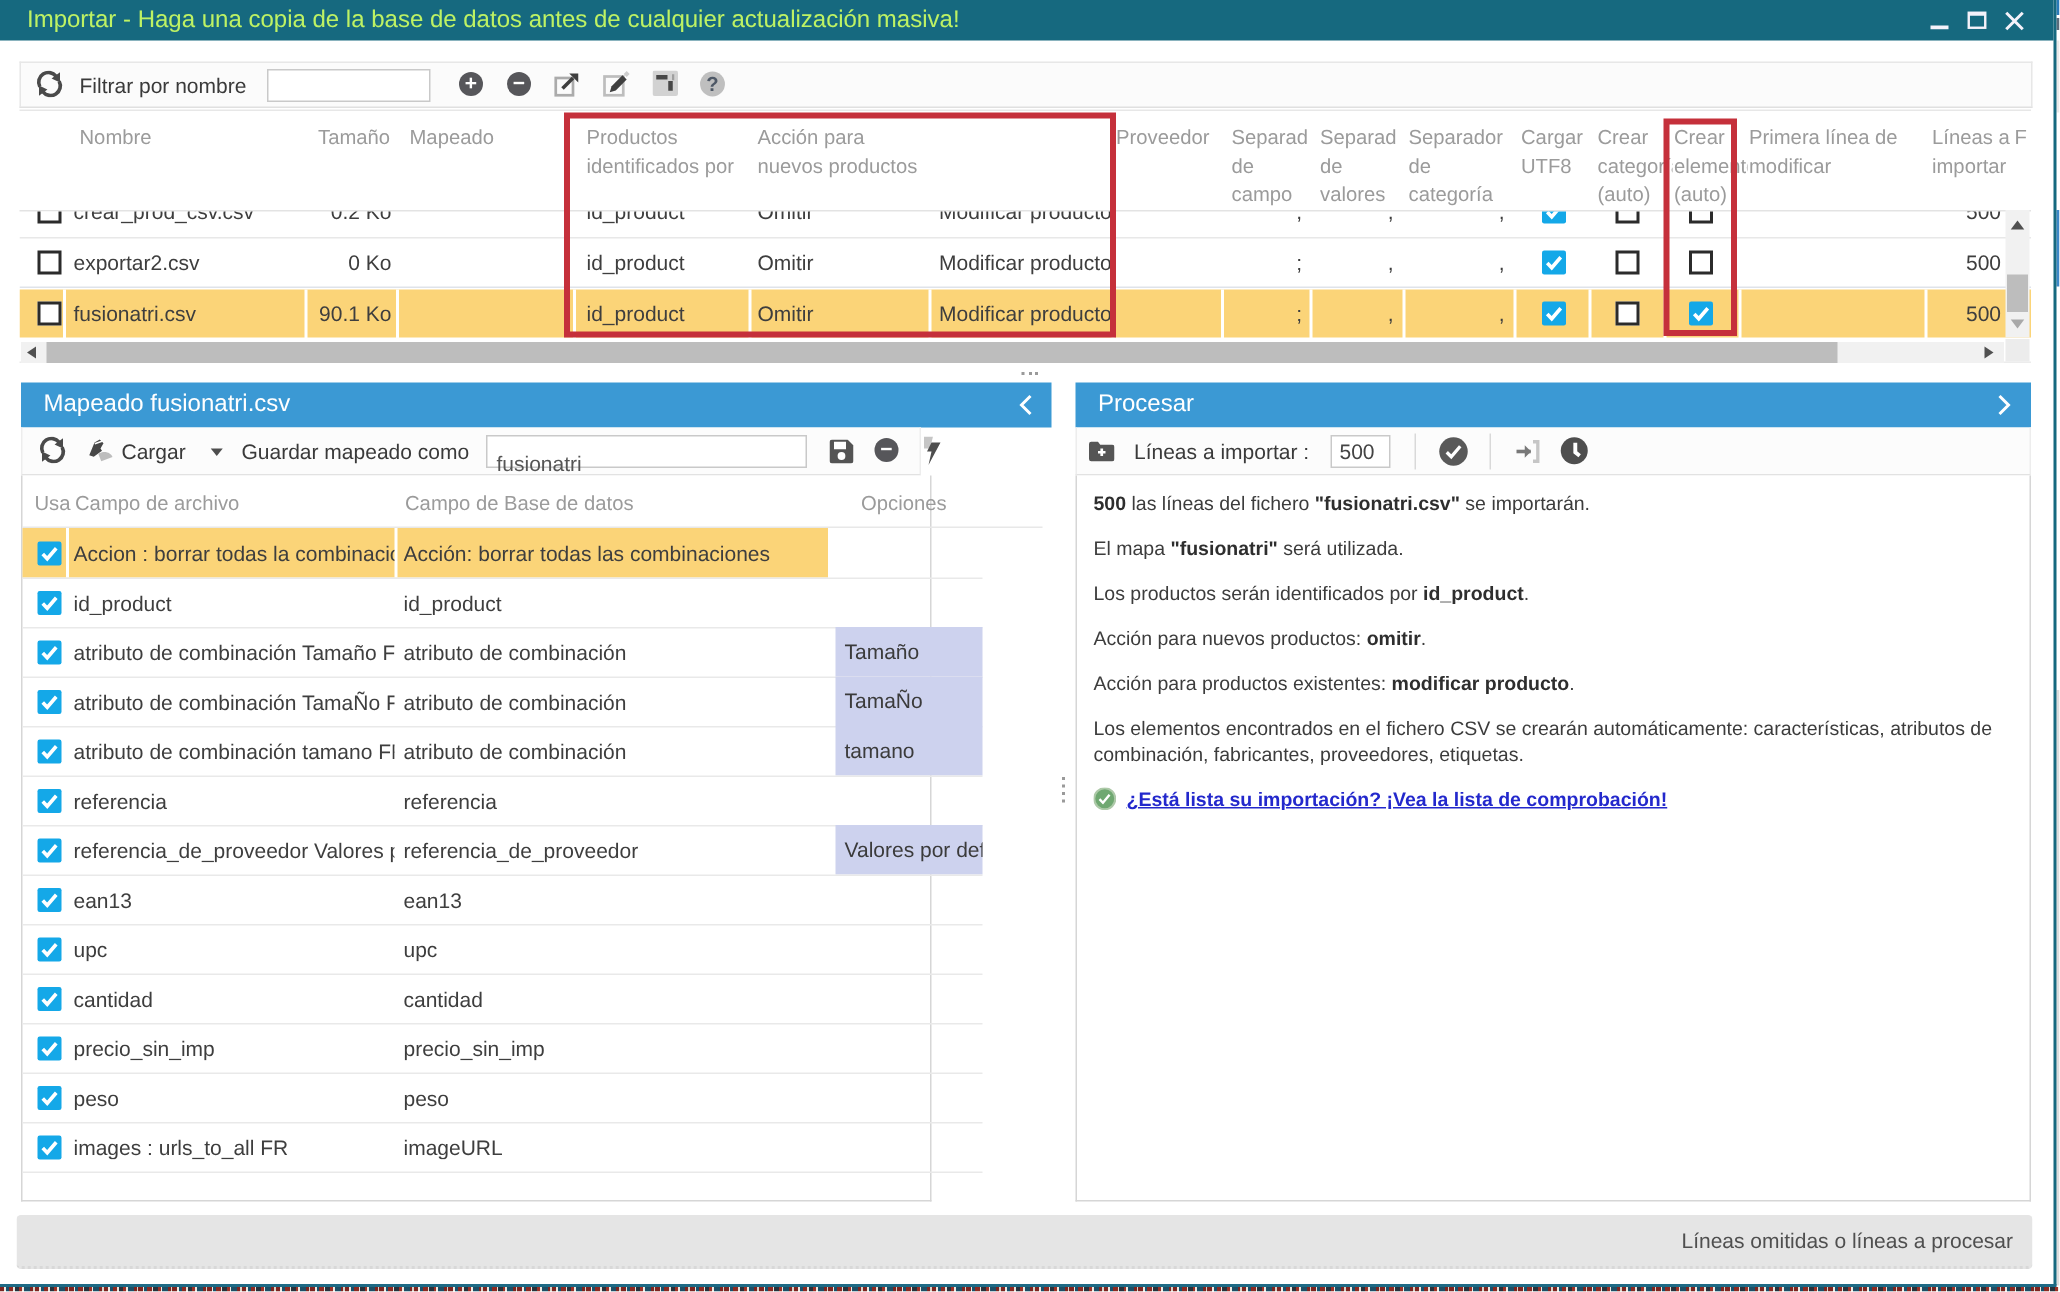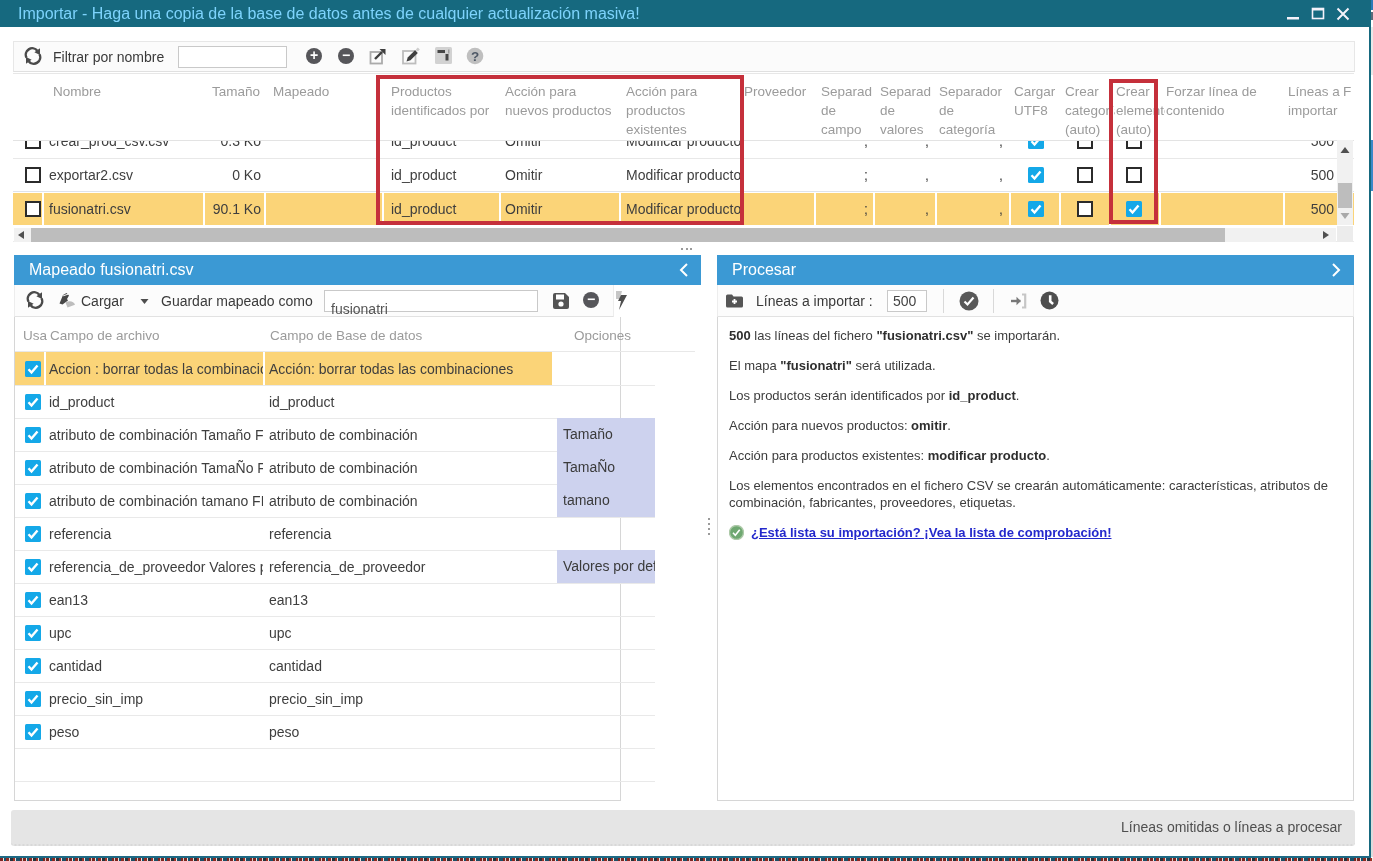--- a/index.html
+++ b/index.html
@@ -1,19 +1,19 @@
 <!DOCTYPE html>
 <html><head><meta charset="utf-8">
 <style>
 *{margin:0;padding:0;box-sizing:border-box}
 html,body{width:1373px;height:861px;overflow:hidden;background:#fff;
 font-family:"Liberation Sans",sans-serif;color:#3e3e3e;position:relative}
 .abs{position:absolute}
 
-#titlebar{left:0;top:0;width:1369px;height:27px;background:#16697f;color:#7dd3fc}
+#titlebar{left:0;top:0;width:1369px;height:27px;background:#16697f;color:#bef264}
 #titlebar .t{position:absolute;left:18px;top:5px;font-size:16px;letter-spacing:0}
 
 .winbtn{position:absolute;top:0;height:27px}
 
 #toolbar{left:13px;top:41px;width:1342px;height:31px;background:#fbfbfb;border:1px solid #e7e7e7;border-bottom:1px solid #e0e0e0}
 .tbtext{position:absolute;font-size:14px;color:#3a3a3a}
 .input{position:absolute;background:#fff;border:1px solid #c9c9c9}
 
 .cbtn{position:absolute;width:16px;height:16px;border-radius:50%;background:#56565a;color:#fff;text-align:center;font-size:14px;line-height:15px;font-weight:bold}
 
@@ -109,39 +109,38 @@
     </svg>
 </div>
 
 <div class="abs" id="grid">
 
   <span class="gh" style="left:40px">Nombre</span>
   <span class="gh" style="left:199px">Tamaño</span>
   <span class="gh" style="left:260px">Mapeado</span>
   <span class="gh" style="left:378px;width:110px">Productos identificados por</span>
   <span class="gh" style="left:492px;width:112px">Acción para nuevos productos</span>
-  <span class="gh" style="left:613px;width:90px">Acción para productos existentes</span>
   <span class="gh" style="left:731px">Proveedor</span>
   <span class="gh" style="left:808px;width:51px;overflow:hidden">Separado de campo</span>
   <span class="gh" style="left:867px;width:51px;overflow:hidden">Separado de valores</span>
   <span class="gh" style="left:926px;width:74px;overflow:hidden">Separador de categoría</span>
   <span class="gh" style="left:1001px;width:50px">Cargar UTF8</span>
   <span class="gh" style="left:1052px;width:50px;overflow:hidden">Crear categorías (auto)</span>
   <span class="gh" style="left:1103px;width:49px;overflow:hidden">Crear elementos (auto)</span>
-  <span class="gh" style="left:1153px;width:110px">Forzar línea de contenido</span>
+  <span class="gh" style="left:1153px;width:110px">Primera línea de modificar</span>
   <span class="gh" style="left:1275px;width:62px">Líneas a importar</span>
   <span class="gh" style="left:1330px">F</span>
 
   <div class="rline" style="top:65.5px;background:#e3e3e3"></div>
   <div class="abs" style="left:0;top:66.5px;width:1341px;height:85px;overflow:hidden">
 
     <div class="row" style="top:-16px">
       <span class="ckb" style="left:11.5px"></span>
       <span class="cell" style="left:36px">crear_prod_csv.csv</span>
-      <span class="cellr" style="left:150px;width:98px">0.3 Ko</span>
+      <span class="cellr" style="left:150px;width:98px">0.2 Ko</span>
       <span class="cell" style="left:378px">id_product</span>
       <span class="cell" style="left:492px">Omitir</span>
       <span class="cell" style="left:613px">Modificar producto</span>
       <span class="cellr" style="left:770px;width:85px">,</span>
       <span class="cellr" style="left:831px;width:85px">,</span>
       <span class="cellr" style="left:905px;width:85px">,</span>
       <span class="ckc" style="left:1015px">
           <svg width="16" height="16" viewBox="0 0 16 16">
             <path d="M3.5 8.3l3 3.2 6-7" stroke="#fff" stroke-width="2.4" fill="none"></path>
           </svg>
@@ -409,20 +408,29 @@
   <div class="lrow" style="top:398px">
     <span class="ckc" style="left:10px">
         <svg width="16" height="16" viewBox="0 0 16 16">
           <path d="M3.5 8.3l3 3.2 6-7" stroke="#fff" stroke-width="2.4" fill="none"></path>
         </svg>
       </span>
     <span class="lcell" style="left:34px;width:214px">peso</span>
     <span class="lcell" style="left:254px;width:283px">peso</span>
   </div>
   <div class="lline" style="top:431px"></div>
+  <div class="lrow" style="top:431px">
+    <span class="ckc" style="left:10px">
+        <svg width="16" height="16" viewBox="0 0 16 16">
+          <path d="M3.5 8.3l3 3.2 6-7" stroke="#fff" stroke-width="2.4" fill="none"></path>
+        </svg>
+      </span>
+    <span class="lcell" style="left:34px;width:214px">images : urls_to_all FR</span>
+    <span class="lcell" style="left:254px;width:283px">imageURL</span>
+  </div>
   <div class="lline" style="top:464px"></div>
 </div>
 
 <div class="phead" style="left:717px;top:255px;width:637px">
   <span class="pt">Procesar</span>
   <svg class="abs" style="left:613px;top:7px" width="12" height="16">
       <path d="M3 2l6 6-6 6" fill="none" stroke="#fff" stroke-width="2"></path>
     </svg>
 </div>
 <div class="ptool" style="left:717px;top:285px;width:637px">

